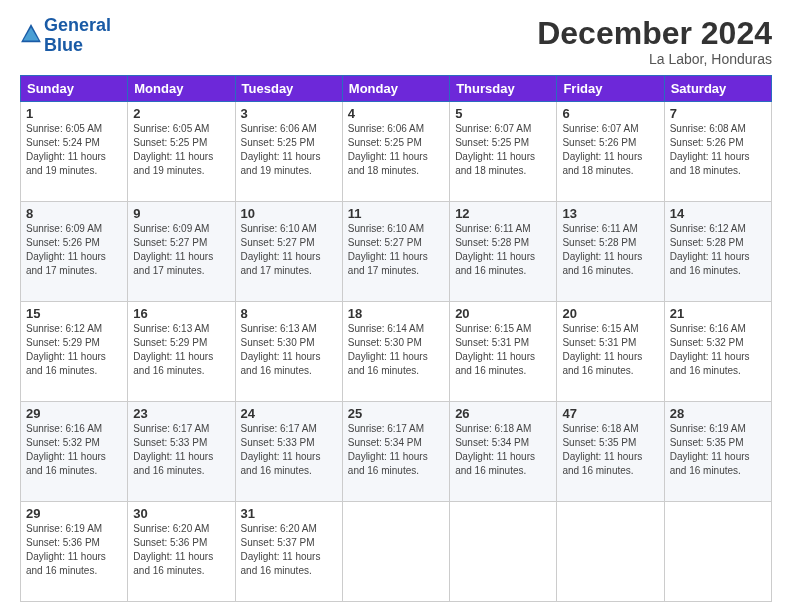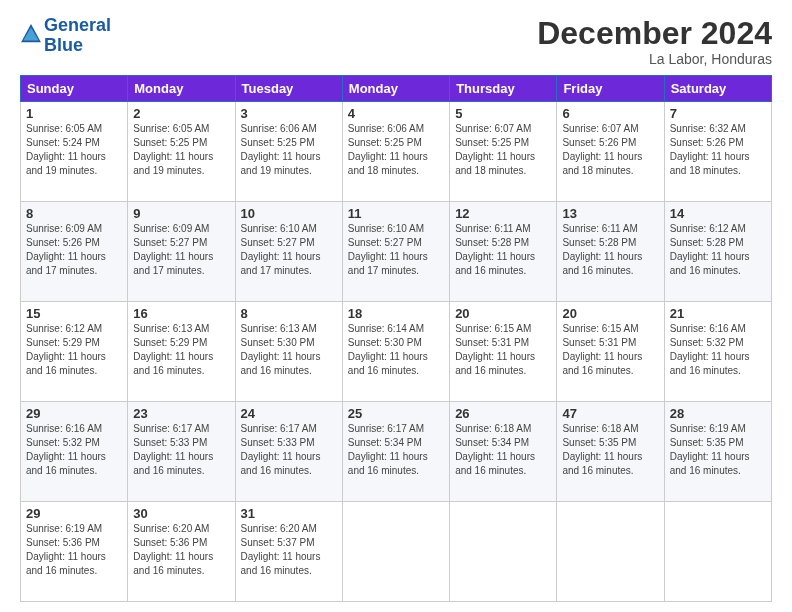--- a/index.html
+++ b/index.html
@@ -170,21 +170,21 @@
           </td>
           <td>
             <span class="day-num">6</span>
             <div class="day-info" style="white-space: pre-line;">Sunrise: 6:07 AM
 Sunset: 5:26 PM
 Daylight: 11 hours
 and 18 minutes.</div>
           </td>
           <td>
             <span class="day-num">7</span>
-            <div class="day-info" style="white-space: pre-line;">Sunrise: 6:32 AM
+            <div class="day-info" style="white-space: pre-line;">Sunrise: 6:08 AM
 Sunset: 5:26 PM
 Daylight: 11 hours
 and 18 minutes.</div>
           </td>
         </tr>
         <tr>
           <td>
             <span class="day-num">8</span>
             <div class="day-info" style="white-space: pre-line;">Sunrise: 6:09 AM
 Sunset: 5:26 PM

